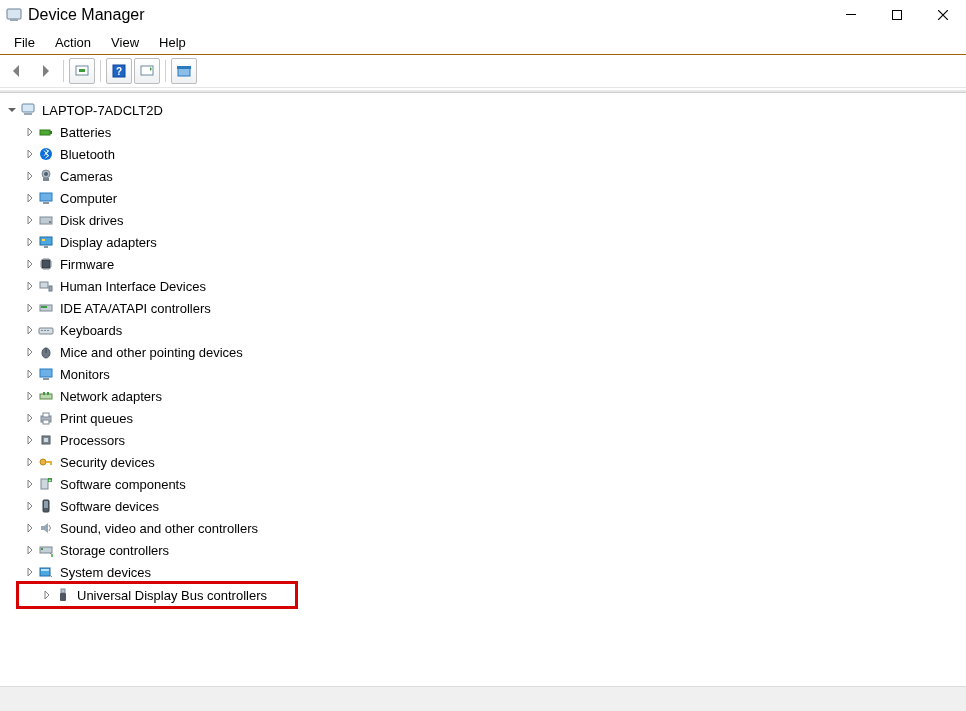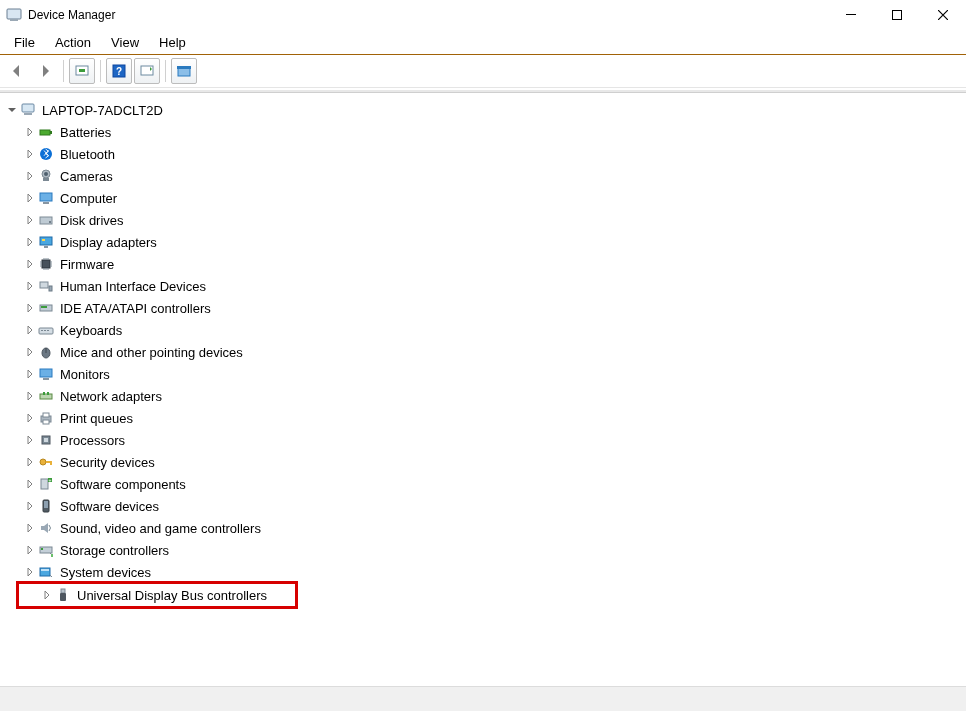--- a/index.html
+++ b/index.html
@@ -1,18 +1,18 @@
 <!DOCTYPE html>
 <html><head>
 <meta charset="utf-8">
 <style>
   html,body{margin:0;padding:0;font-family:"Segoe UI",Tahoma,sans-serif;font-size:13px;color:#000;background:#fff;width:966px;height:711px;overflow:hidden}
   .titlebar{height:30px;display:flex;align-items:center;padding-left:6px}
   .titlebar .app-icon{width:16px;height:16px;margin-right:6px;display:inline-flex;align-items:center;justify-content:center}
-  .titlebar .title{flex:1;font-size:12px}
+  .titlebar .title{flex:1;font-size:16px}
   .win-btns{display:flex;height:30px}
   .win-btn{width:46px;display:flex;align-items:center;justify-content:center}
   .menubar{height:24px;display:flex;align-items:center;padding:0 4px;border-bottom:1px solid #a16207}
   .menubar .menu{padding:2px 10px}
   .toolbar{height:32px;display:flex;align-items:center;padding:0 4px;border-bottom:1px solid #e5e5e5;gap:2px}
   .tbtn{width:24px;height:24px;display:flex;align-items:center;justify-content:center;border:1px solid transparent;border-radius:2px}
   .tbtn.box{border:1px solid #bcbcbc;background:linear-gradient(#fff,#eef1f3)}
   .tsep{width:1px;height:22px;background:#d0d0d0;margin:0 3px}
   .content-top-rule{height:2px;background:#e8e8e8;border-bottom:1px solid #cfcfcf;margin-top:2px}
   .tree{padding:6px 2px 4px 2px;user-select:none}
@@ -503,21 +503,21 @@
         <span class="exp">
           <svg width="10" height="10">
             <use href="#i-caret-right"></use>
           </svg>
         </span>
         <span class="icn">
           <svg width="16" height="16">
             <use href="#i-sound"></use>
           </svg>
         </span>
-        <span>Sound, video and game controllers</span>
+        <span>Sound, video and other controllers</span>
       </div>
       <div class="row indent-cat">
         <span class="exp">
           <svg width="10" height="10">
             <use href="#i-caret-right"></use>
           </svg>
         </span>
         <span class="icn">
           <svg width="16" height="16">
             <use href="#i-storage"></use>

